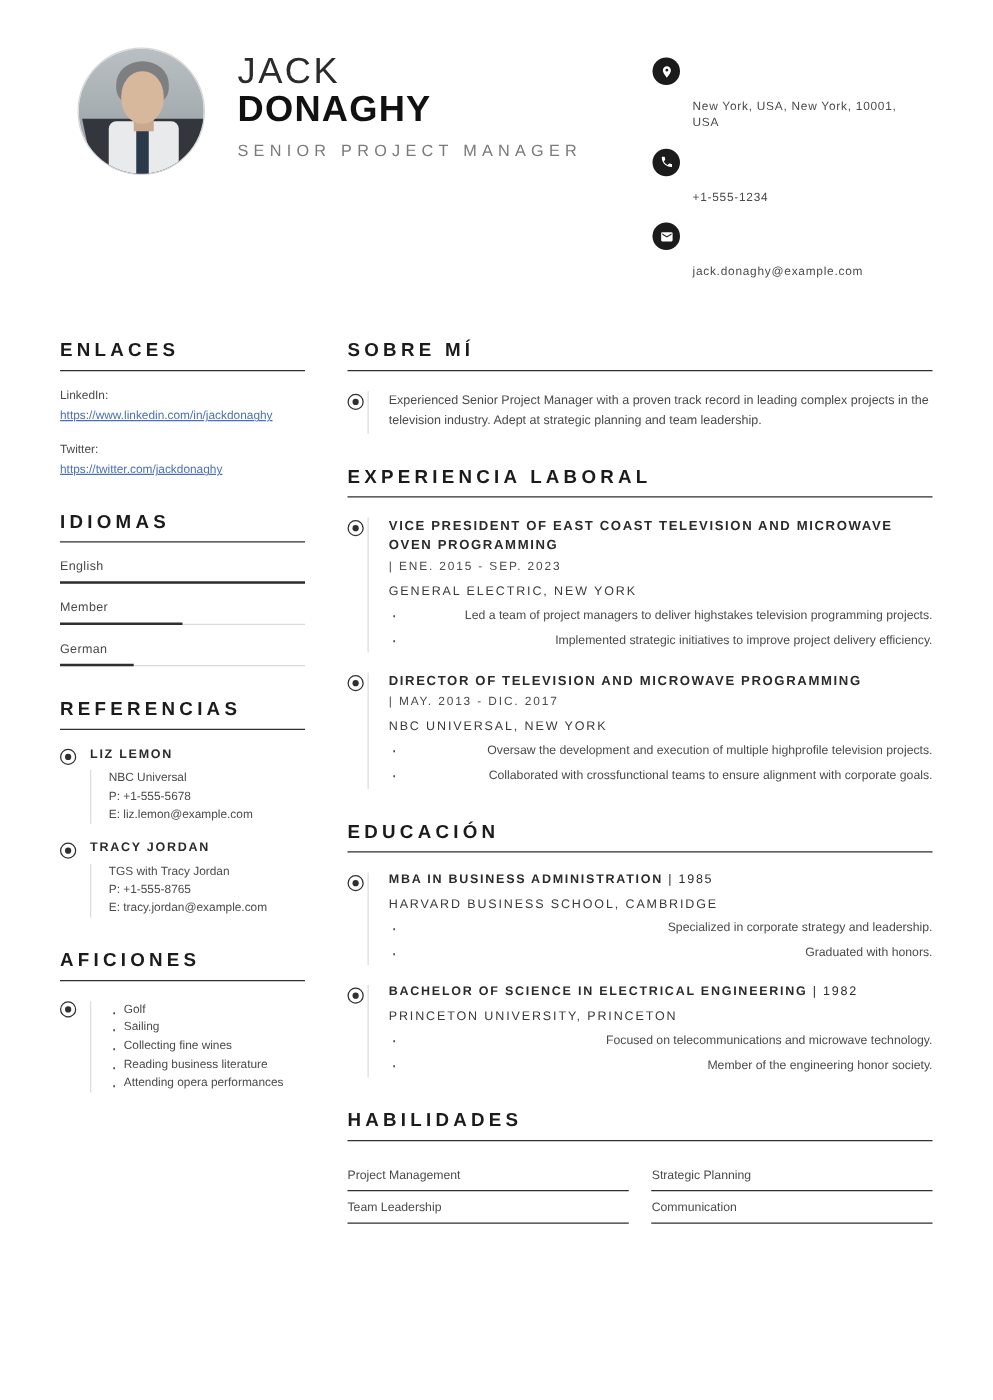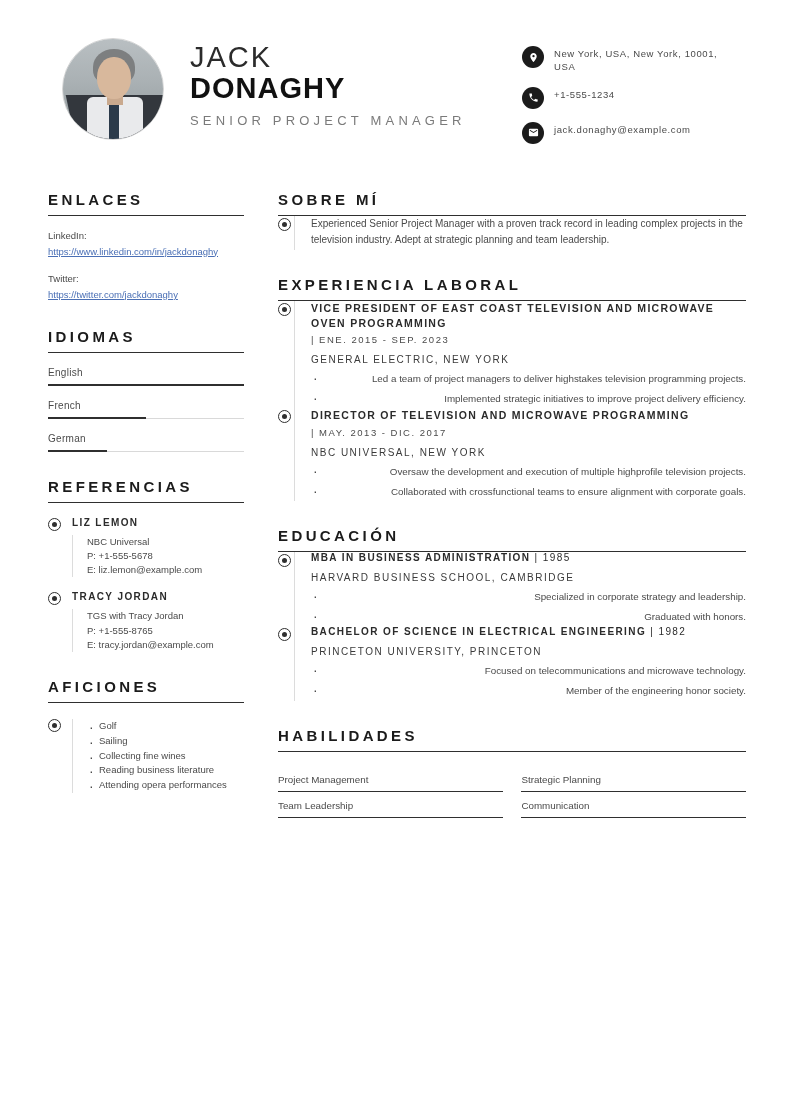--- a/index.html
+++ b/index.html
@@ -31,21 +31,21 @@
   .name-block { margin-left:26px; flex:1 1 auto; padding-top:8px; }
   .name-first { font-size:29px; letter-spacing:2px; font-weight:300; color:#2b2b2b; line-height:1.08; }
   .name-last  { font-size:29px; letter-spacing:1px; font-weight:700; color:#111; line-height:1.08; }
   .job-title  { margin-top:8px; font-size:13px; letter-spacing:4.2px; color:#7a7a7a; font-weight:400; }
 
   .contact { width:210px; flex:0 0 210px; padding-top:12px; }
   .c-row { display:flex; align-items:flex-start; margin-bottom:13px; }
   .c-ico { width:22px; height:22px; border-radius:50%; background:#1b1b1b; color:#fff;
            flex:0 0 22px; display:flex; align-items:center; justify-content:center; margin-right:10px; }
   .c-ico svg { display:block; }
-  .c-txt { font-size:9.5px; line-height:1.35; color:#4a4a4a; letter-spacing:0.6px; word-break:break-word; padding-top:2px; }
+  .c-txt { font-size:9.5px; line-height:1.35; color:#4a4a4a; letter-spacing:0.6px; word-break:break-word; padding-top:2px;margin-top:32px; }
 
   
   .cols { display:flex; margin-top:34px; }
   .left { width:196px; flex:0 0 196px; }
   .right { flex:1 1 auto; margin-left:34px; }
 
   .sec-title { font-size:15px; font-weight:700; letter-spacing:3.4px; color:#1b1b1b; padding-bottom:7px; }
   .sec-rule { border-bottom:1.4px solid #2f2f2f; }
   .sec { margin-bottom:26px; }
 
@@ -66,21 +66,21 @@
   .ref-lines { margin-top:7px; padding-left:14px; border-left:1px solid #dcdcdc; }
   .ref-line { font-size:9.5px; color:#4a4a4a; line-height:1.5; word-break:break-word; }
 
   .hobby-wrap { position:relative; padding-left:24px; margin-top:16px; }
   .hobby-wrap .bullet-ico { position:absolute; left:0; top:0; }
   .hobby-list { margin:16px 0 0 0; padding-left:14px; border-left:1px solid #dcdcdc; }
   .hobby-li { font-size:9.5px; color:#4a4a4a; line-height:1.55; padding-left:12px; position:relative; }
   .hobby-li::before { content:"·"; position:absolute; left:2px; top:-2px; font-size:14px; color:#4a4a4a; }
 
   
-  .entry { position:relative; padding-left:26px; }
+  .entry { position:relative; padding-left:26px; margin-top:16px; }
   .entry .bullet-ico { position:absolute; left:0; top:2px; }
   .entry-body { border-left:1px solid #dcdcdc; padding-left:16px; margin-left:-10px; padding-bottom:2px; }
   .about-text { font-size:10px; line-height:1.6; color:#4a4a4a; }
 
   .e-role { font-size:10.5px; font-weight:700; letter-spacing:1.3px; color:#2b2b2b; line-height:1.45; }
   .e-dates { font-size:9.5px; letter-spacing:1.5px; color:#4a4a4a; margin-top:3px; }
   .e-org { font-size:10px; letter-spacing:1.5px; color:#3a3a3a; margin-top:9px; }
   .e-ul { margin:6px 0 0 0; padding:0; list-style:none; }
   .e-li { font-size:9.8px; color:#4a4a4a; line-height:1.55; padding-left:12px; position:relative; margin-top:5px;text-align:right; }
   .e-li::before { content:"·"; position:absolute; left:2px; top:-3px; font-size:14px; color:#4a4a4a; }
@@ -159,21 +159,21 @@
         </div>
       </div>
 
       <div class="sec">
         <div class="sec-title sec-rule">IDIOMAS</div>
         <div class="lang-row">
           <span class="lang-name">English</span>
           <span class="lang-bar" style="width:100%"></span>
         </div>
         <div class="lang-row">
-          <span class="lang-name">French</span>
+          <span class="lang-name">Member</span>
           <span class="lang-bar" style="width:50%"></span>
         </div>
         <div class="lang-row">
           <span class="lang-name">German</span>
           <span class="lang-bar" style="width:30%"></span>
         </div>
       </div>
 
       <div class="sec">
         <div class="sec-title sec-rule">REFERENCIAS</div>

